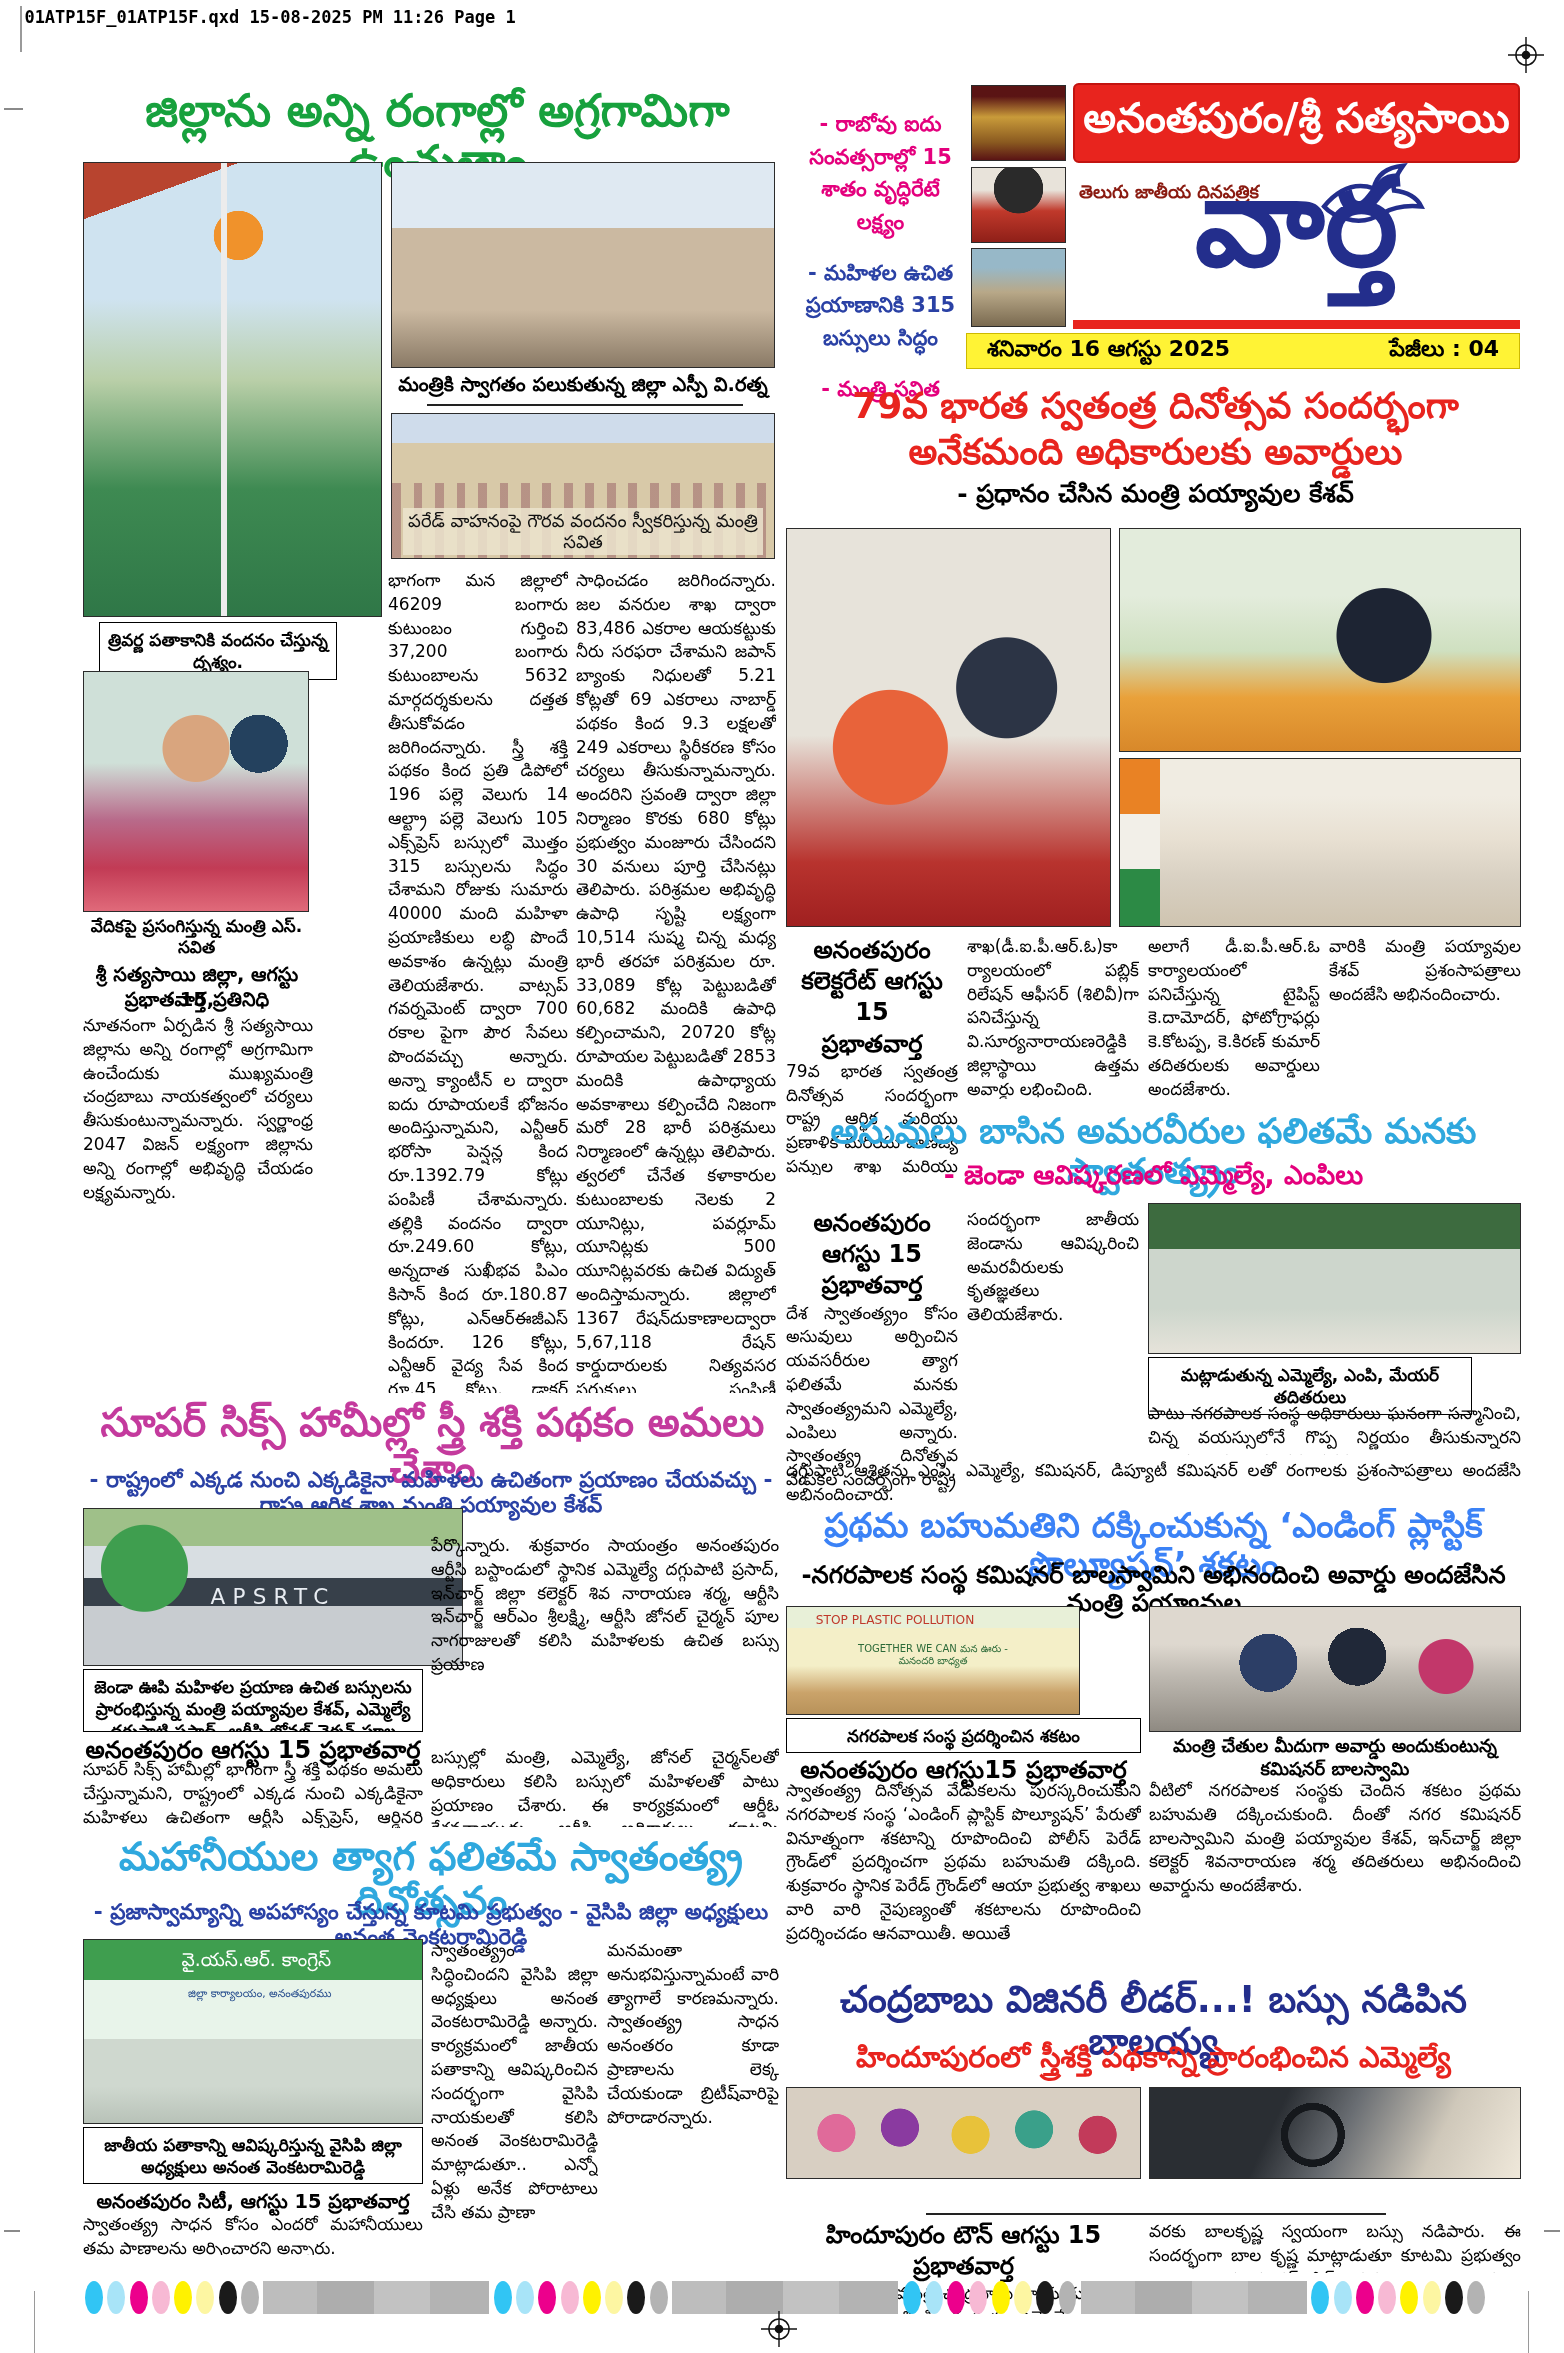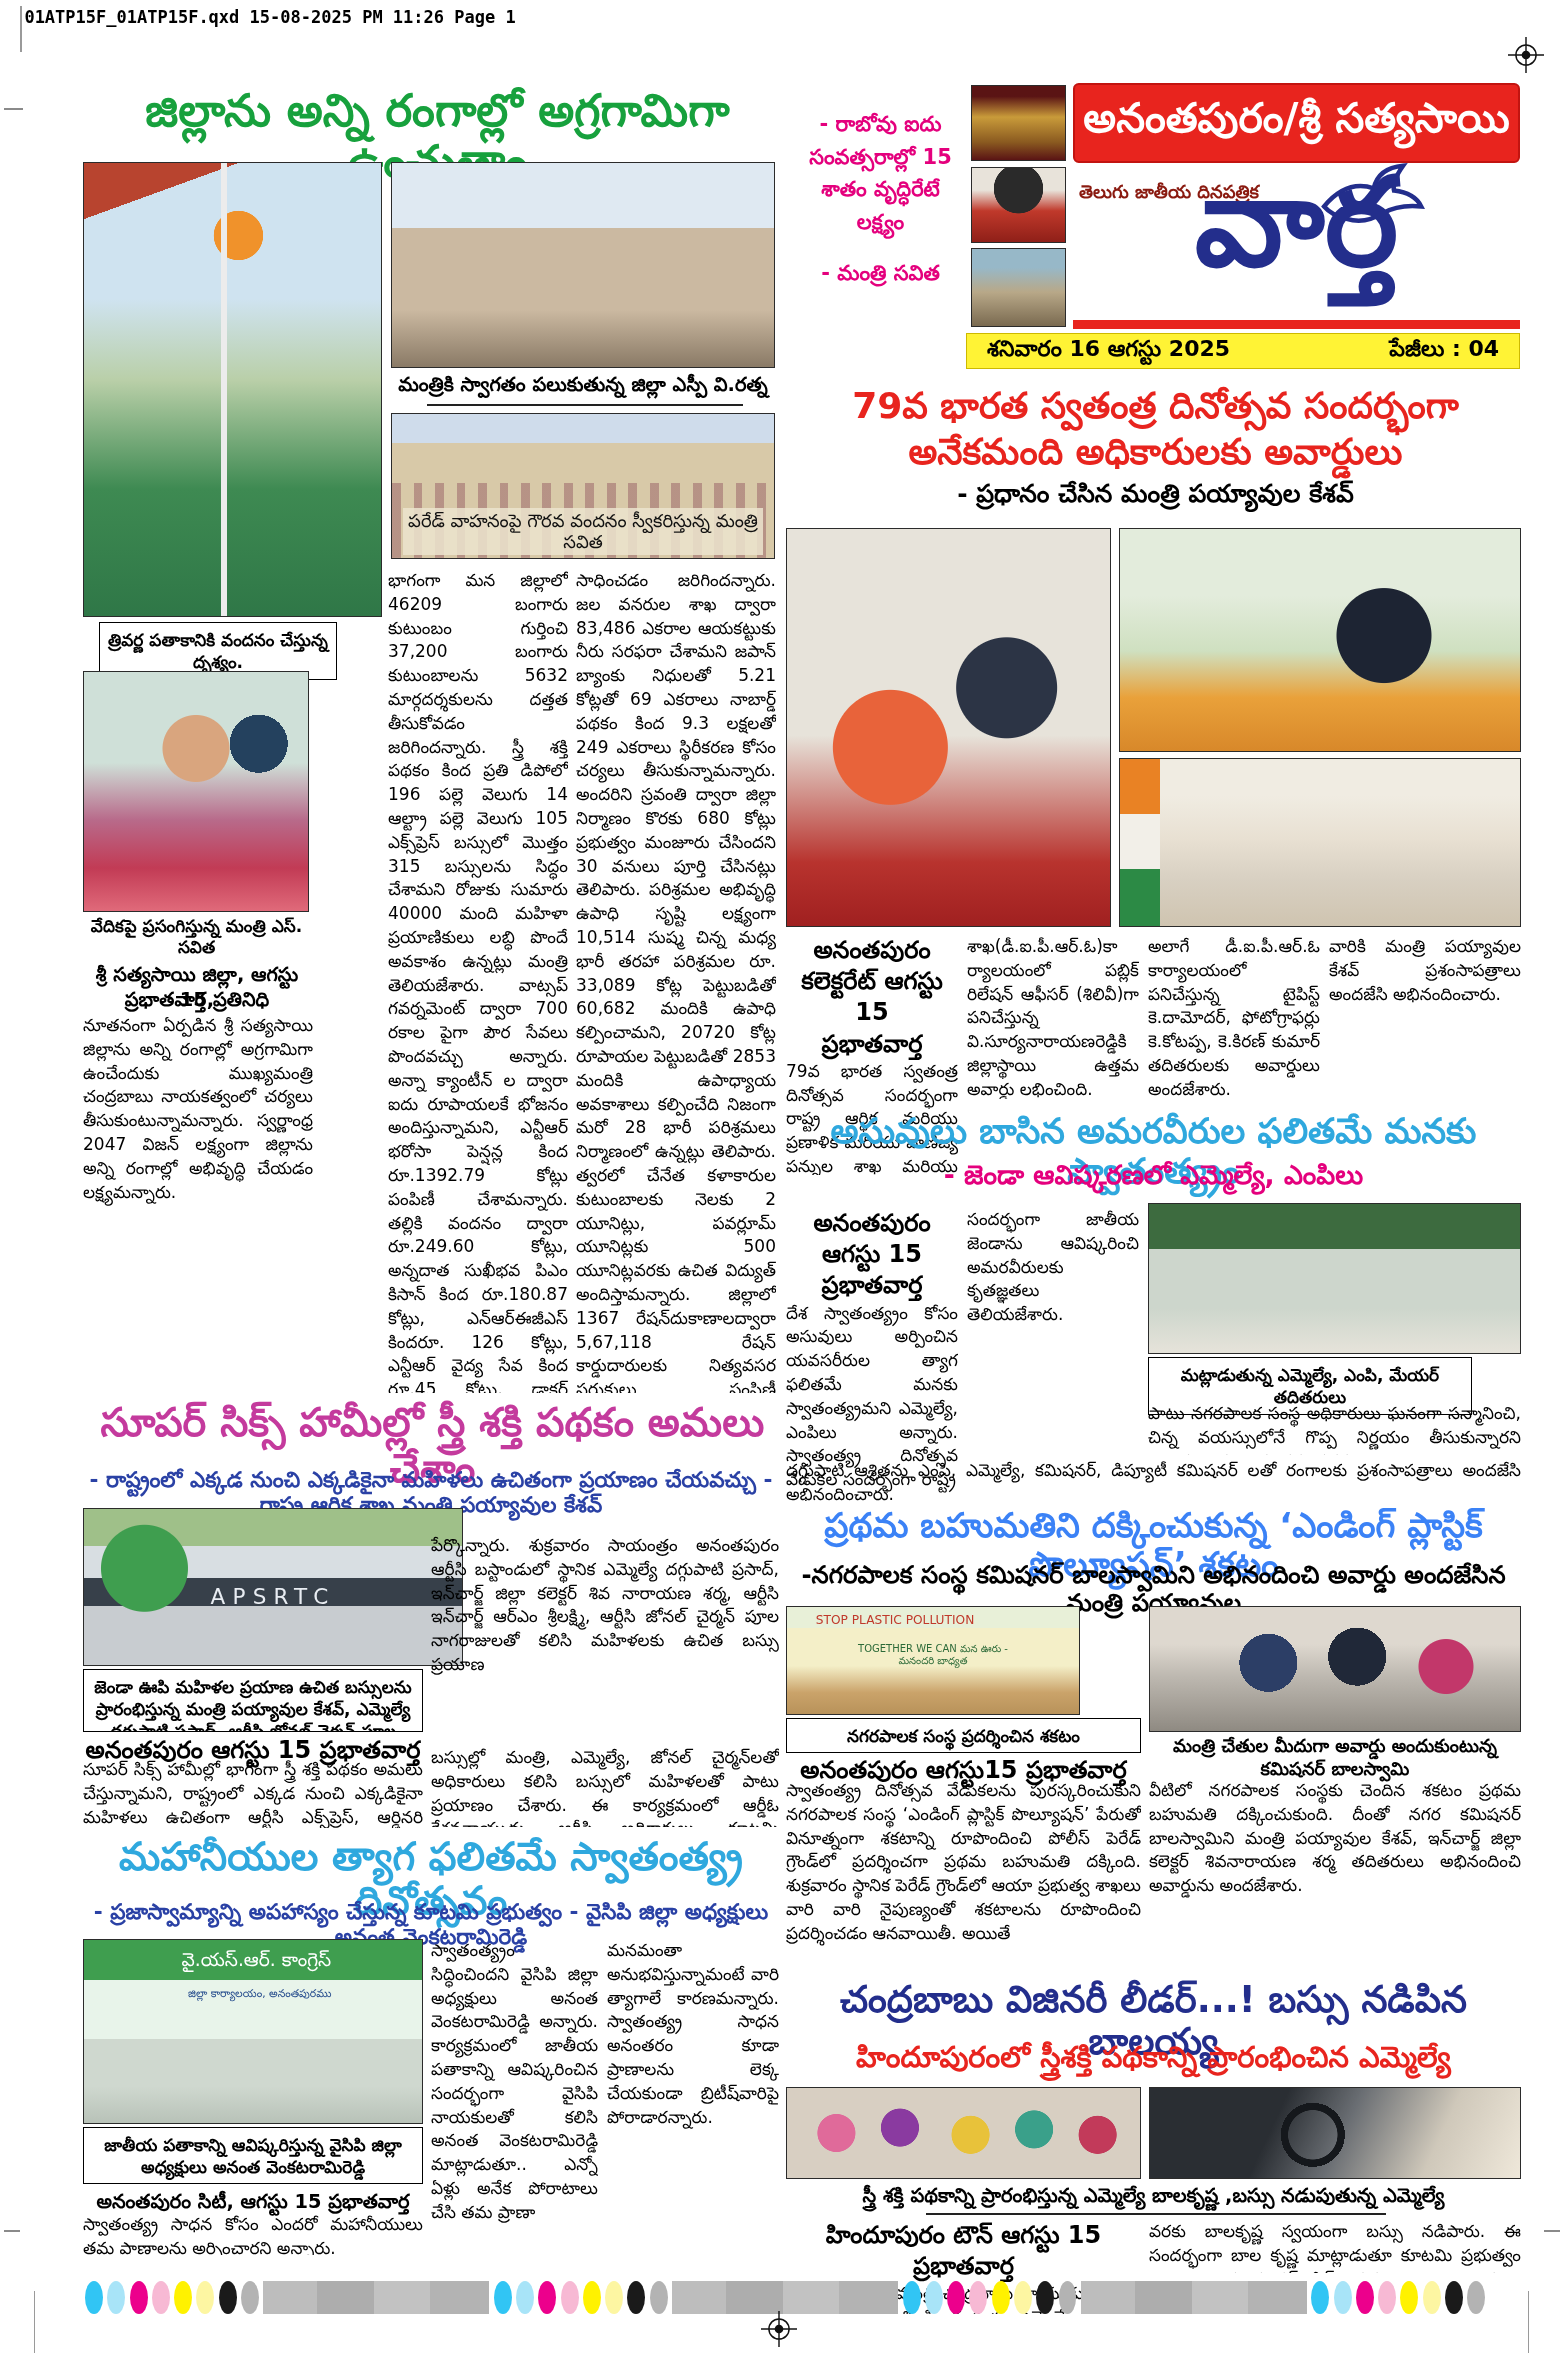--- a/index.html
+++ b/index.html
@@ -72,20 +72,21 @@
        radial-gradient(circle at 50% 32%,#d9a57e 0 33px,transparent 34px),
        radial-gradient(circle at 78% 30%,#24415e 0 29px,transparent 29px),
        linear-gradient(180deg,#cfe0d8 0 38%,#b86a8a 62%,#c23b55 82%,#e06a7a 100%)"></div>
   <div class="abs cap" style="left:85px;top:916px;width:223px;font-size:17px">వేదికపై ప్రసంగిస్తున్న మంత్రి ఎస్. సవిత</div>
   <div class="abs dl" style="left:83px;top:962px;width:228px;font-size:19.4px">శ్రీ సత్యసాయి జిల్లా, ఆగస్టు 15,</div>
   <div class="abs dl" style="left:83px;top:987px;width:228px;font-size:19.4px">ప్రభాతవార్త ప్రతినిధి</div>
   <div class="abs body" style="left:83px;top:1014px;width:230px;height:379px">నూతనంగా ఏర్పడిన శ్రీ సత్యసాయి జిల్లాను అన్ని రంగాల్లో అగ్రగామిగా ఉంచేందుకు ముఖ్యమంత్రి చంద్రబాబు నాయకత్వంలో చర్యలు తీసుకుంటున్నామన్నారు. స్వర్ణాంధ్ర 2047 విజన్ లక్ష్యంగా జిల్లాను అన్ని రంగాల్లో అభివృద్ధి చేయడం లక్ష్యమన్నారు.</div>
 
   <div class="abs" style="left:798px;top:108px;width:165px">
     <div class="bullet pink" style="margin-bottom:18.7px">- రాబోవు ఐదు సంవత్సరాల్లో 15 శాతం వృద్ధిరేటే లక్ష్యం</div>
+    <div class="bullet" style="color:#2a41a5;margin-bottom:18.7px">- మహిళల ఉచిత ప్రయాణానికి 315 బస్సులు సిద్ధం</div>
     <div class="bullet pink">- మంత్రి సవిత</div>
   </div>
 
   <div class="photo" style="left:971px;top:85px;width:95px;height:76px;background:
        linear-gradient(180deg,#5a1414 0 14%,#c99b3a 42%,#8a5a20 76%,#5a1414 100%)"></div>
   <div class="photo" style="left:971px;top:167px;width:95px;height:76px;background:
        radial-gradient(circle at 50% 28%,#2a2a2a 0 24.4px,transparent 25px),
        linear-gradient(180deg,#e8e3da 0 30%,#c0392b 58%,#8f1f18 100%)"></div>
   <div class="photo" style="left:971px;top:248px;width:95px;height:79px;background:
        linear-gradient(180deg,#97b8c8 0 24%,#b8a888 56%,#7a6a50 100%)"></div>
@@ -196,21 +197,20 @@
   <div class="photo" style="left:786px;top:2087px;width:355px;height:92px;background:
        radial-gradient(circle at 14% 50%,#e06a9a 0 18.7px,transparent 19.4px),
        radial-gradient(circle at 32% 44%,#8a3aa0 0 18.7px,transparent 19.4px),
        radial-gradient(circle at 52% 52%,#e8c23a 0 18.7px,transparent 19.4px),
        radial-gradient(circle at 70% 46%,#3aa08a 0 18.7px,transparent 19.4px),
        radial-gradient(circle at 88% 52%,#c23a5a 0 18.7px,transparent 19.4px),
        linear-gradient(180deg,#d8cfc2 0 100%)"></div>
   <div class="photo" style="left:1149px;top:2087px;width:372px;height:92px;background:
        radial-gradient(circle at 44% 52%,transparent 0 24.4px,#15181c 25px 32px,transparent 32px),
        linear-gradient(115deg,#2a2e33 0 34%,#6a6e73 52%,#cfc8ba 76%,#efe8da 100%)"></div>
-  <div class="abs cap" style="left:786px;top:2184px;width:735px;font-size:19.4px">స్త్రీ శక్తి పథకాన్ని ప్రారంభిస్తున్న ఎమ్మెల్యే బాలకృష్ణ ,బస్సు నడుపుతున్న ఎమ్మెల్యే</div>
   <div class="abs rule" style="left:926px;top:2213px;width:460px;height:2.2px"></div>
   <div class="abs" style="left:786px;top:2220px;width:355px">
     <div class="dl">హిందూపురం టౌన్ ఆగస్టు 15 ప్రభాతవార్త</div>
     <div class="body" style="height:32px">దేశంలోనే ముఖ్యమంత్రి చంద్రబాబు నాయుడు ఓ గొప్ప విజినరీ లీడర్ అని హిందూపురం ఎమ్మెల్యే బాలకృష్ణ అన్నారు. శుక్రవారం హిందూపురంలో స్త్రీ శక్తి పథకాన్ని ప్రారంభించారు.</div>
   </div>
   <div class="abs body" style="left:1149px;top:2220px;width:372px;height:53px">వరకు బాలకృష్ణ స్వయంగా బస్సు నడిపారు. ఈ సందర్భంగా బాల కృష్ణ మాట్లాడుతూ కూటమి ప్రభుత్వం ఆమె ఇచ్చిన సూపర్ సిక్స్ పథకాలు అన్ని అమలు చేస్తుందన్నారు.</div>
 
   <div class="abs cmyk" style="left:85px;top:2281px;width:1400px">
     <i class="sw" style="background:#31c5f4"></i>
       <i class="sw" style="background:#a8e4f8"></i>

